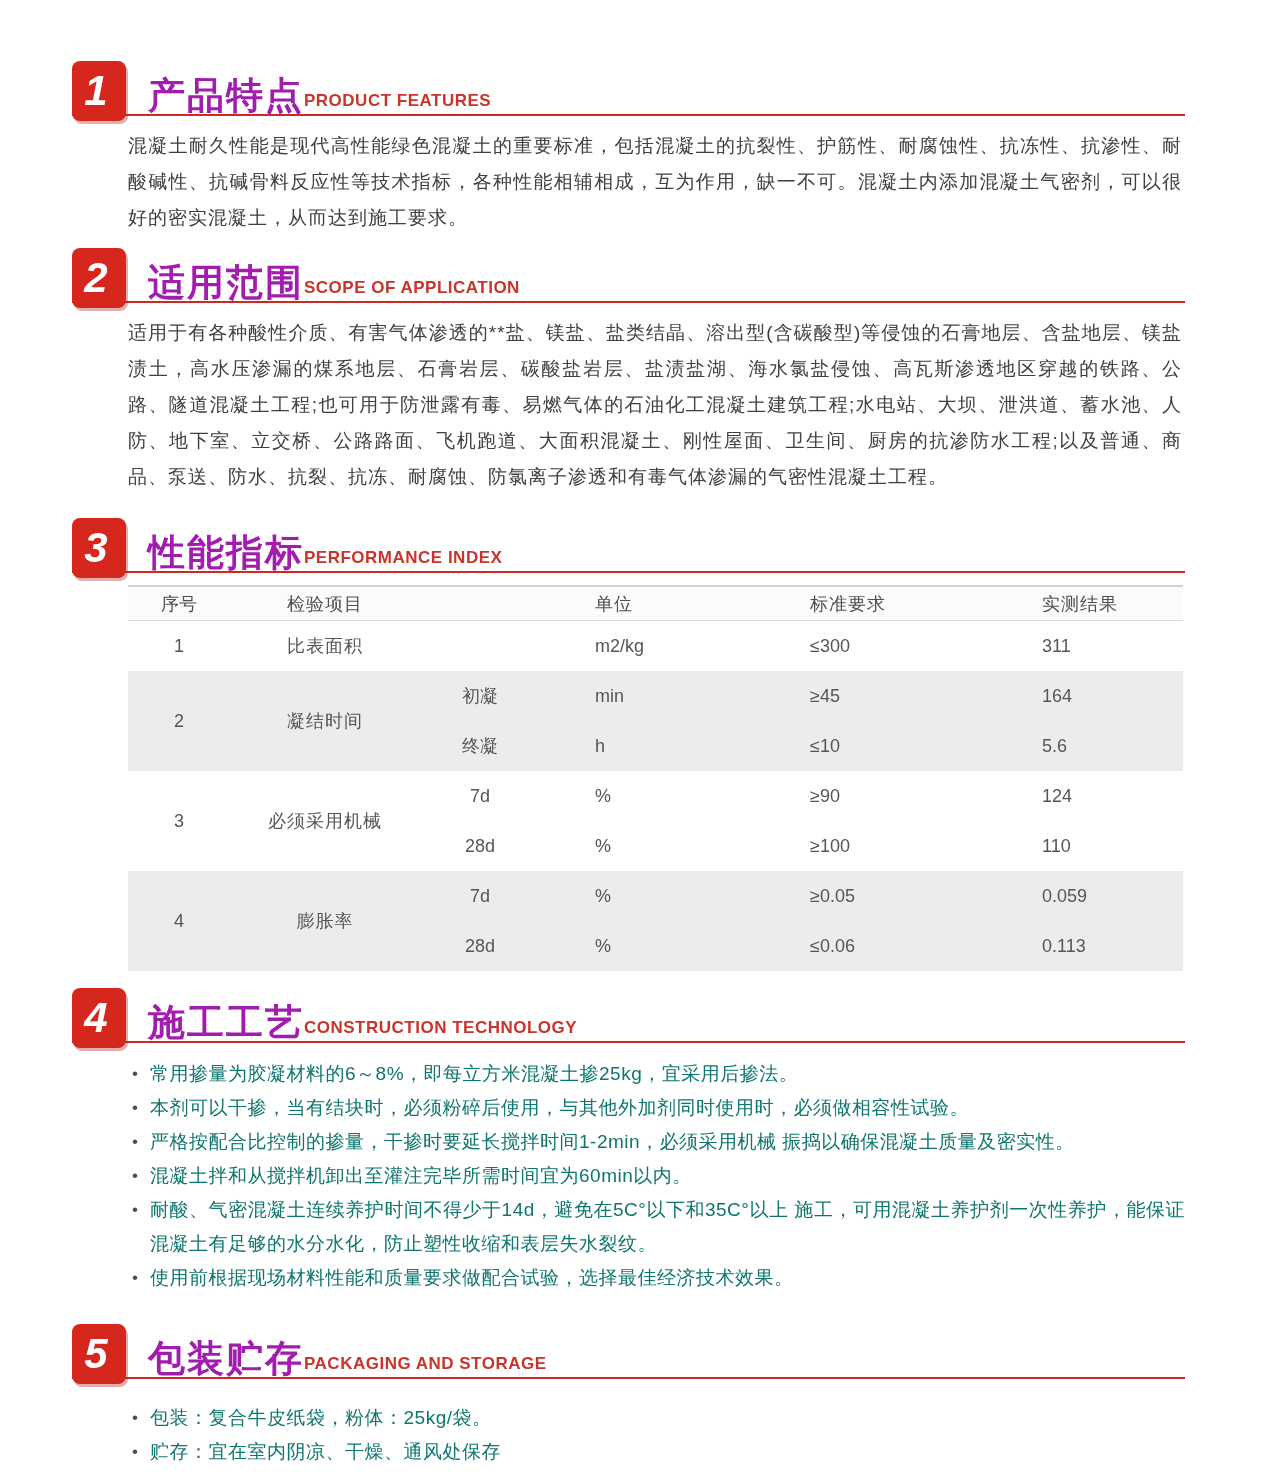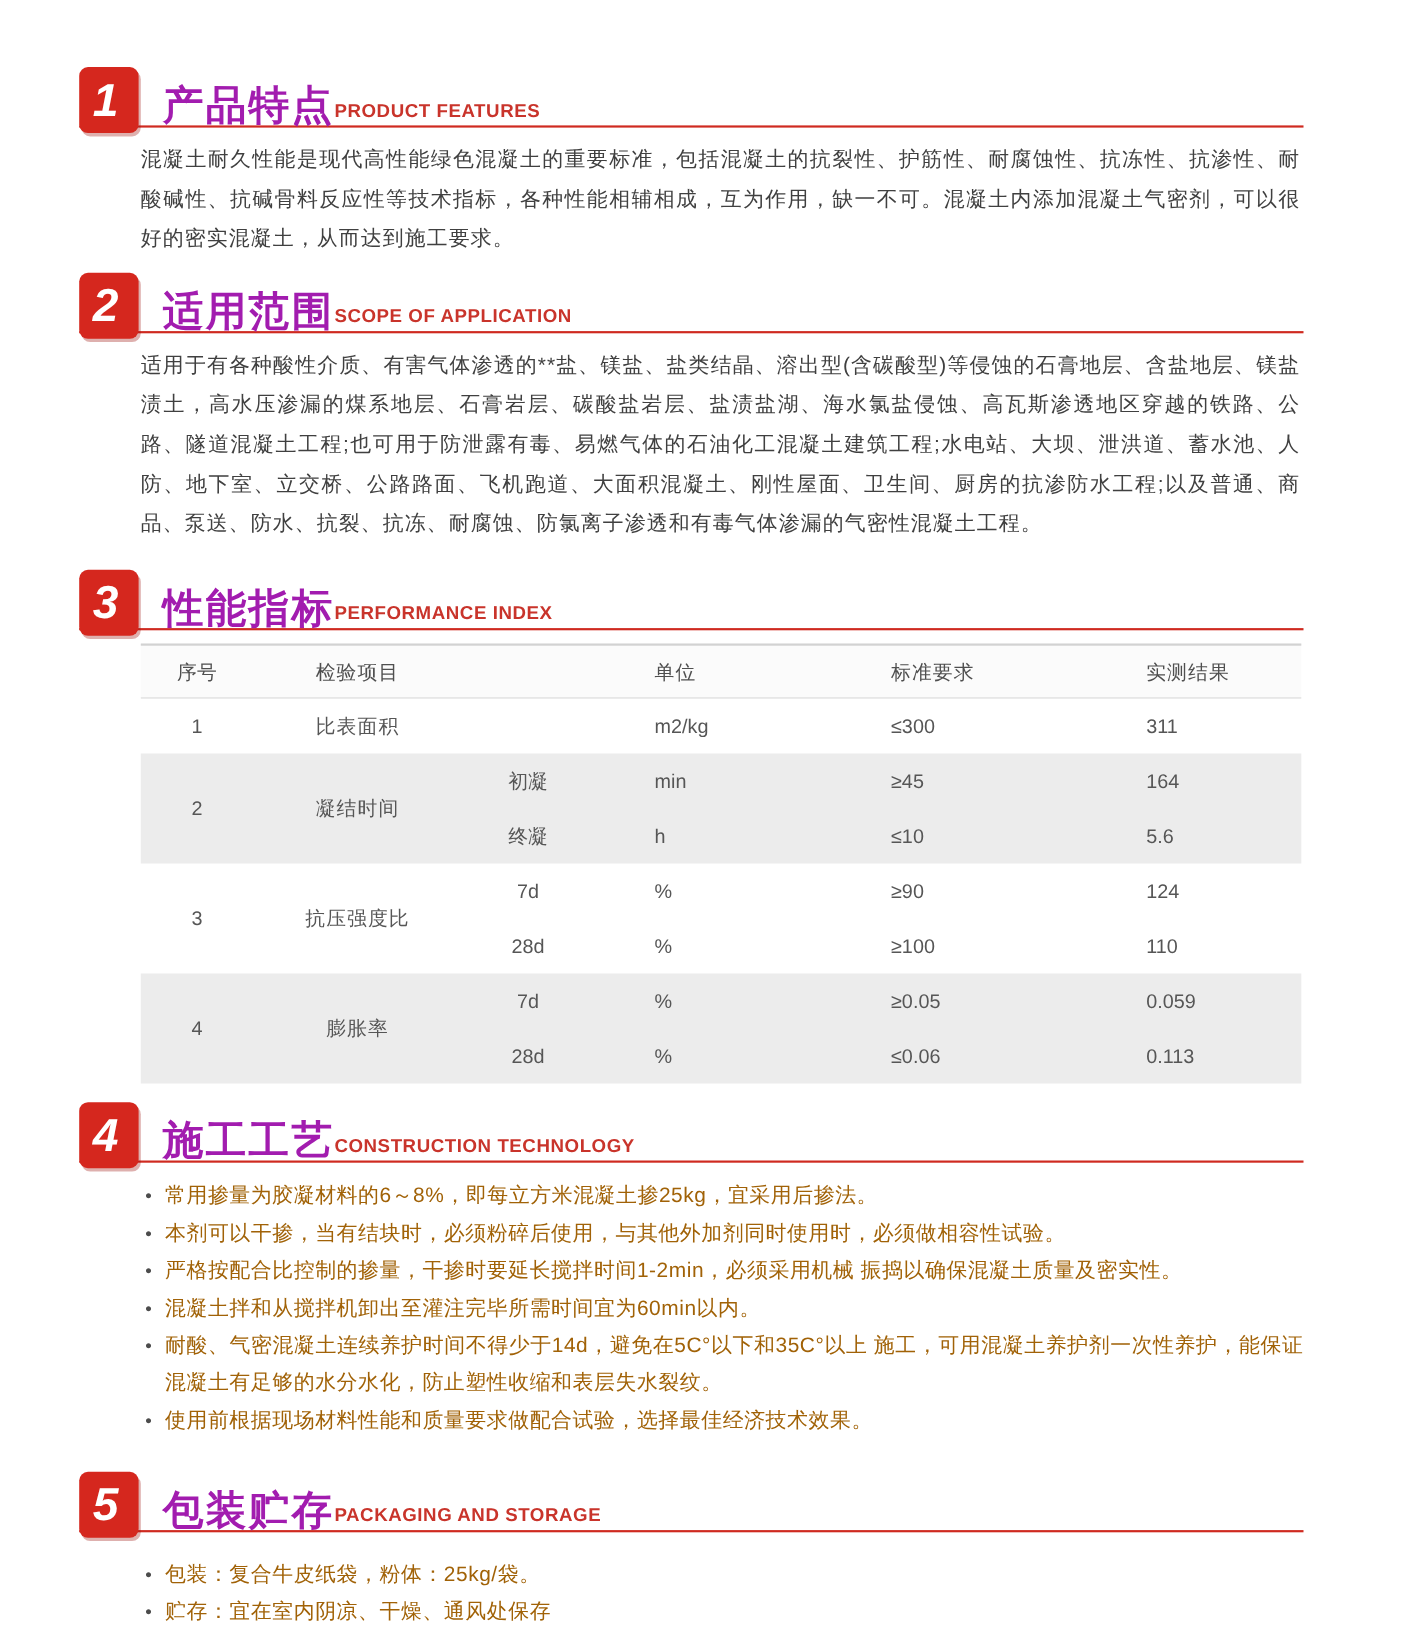--- a/index.html
+++ b/index.html
@@ -33,40 +33,40 @@
   }
   
   .para {
     margin:12px 98px 0 128px;
     font-size:19px; line-height:36px; color:#404040;
     text-align:justify; letter-spacing:1px;
   }
   
   .perf-table { margin:12px 97px 0 128px; font-size:18px; color:#565656; }
   .t-head {
-    display:flex; align-items:center; height:50px;
+    display:flex; align-items:center; height:36px;
     border-top:2px solid #d2d2d2; border-bottom:1px solid #dadada;
     background:#fbfbfb; color:#4f4f4f;
   }
   .t-row { display:flex; align-items:stretch; }
   .t-row.shade { background:#ececec; }
   .c-no   { flex:0 0 102px; display:flex; align-items:center; justify-content:center; }
   .c-item { flex:0 0 190px; display:flex; align-items:center; justify-content:center; letter-spacing:1px; }
   .c-rest { flex:1 1 auto; display:flex; flex-direction:column; justify-content:center; }
   .sub-row { display:flex; align-items:center; height:50px; }
   .c-sub  { flex:0 0 120px; display:flex; align-items:center; justify-content:center; }
   .c-unit { flex:0 0 230px; padding-left:55px; }
   .c-req  { flex:0 0 230px; padding-left:40px; }
   .c-res  { flex:1 1 auto; padding-left:42px; }
   .t-head .c-unit, .t-head .c-req, .t-head .c-res { letter-spacing:1px; }
   
   .bullets { margin:14px 95px 0 132px; list-style:none; }
   .bullets li {
     position:relative; padding-left:18px;
-    font-size:19px; line-height:34px; color:#a16207;
+    font-size:19px; line-height:34px; color:#0f766e;
     text-align:justify; letter-spacing:.5px;
   }
   .bullets li::before {
     content:"•"; position:absolute; left:0; top:0;
     color:#4c4c4c; font-size:17px;
   }
   .mt20 { margin-top:20px; }
   .mt22 { margin-top:22px; }
   .s2 { margin-top:3px; }
   .s3 { margin-top:14px; }
@@ -139,21 +139,21 @@
             <div class="sub-row">
               <div class="c-sub">终凝</div>
               <div class="c-unit">h</div>
               <div class="c-req">≤10</div>
               <div class="c-res">5.6</div>
             </div>
           </div>
         </div>
         <div class="t-row">
           <div class="c-no">3</div>
-          <div class="c-item">抗压强度比</div>
+          <div class="c-item">必须采用机械</div>
           <div class="c-rest">
             <div class="sub-row">
               <div class="c-sub">7d</div>
               <div class="c-unit">%</div>
               <div class="c-req">≥90</div>
               <div class="c-res">124</div>
             </div>
             <div class="sub-row">
               <div class="c-sub">28d</div>
               <div class="c-unit">%</div>

